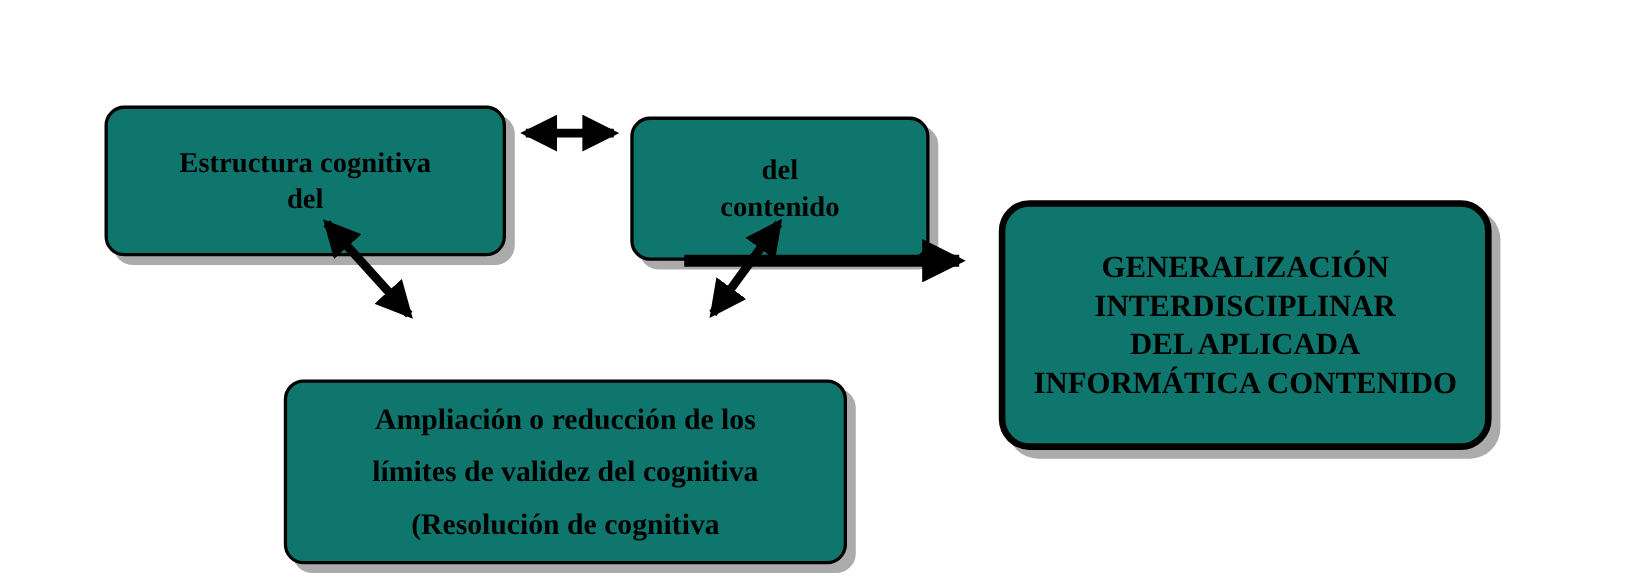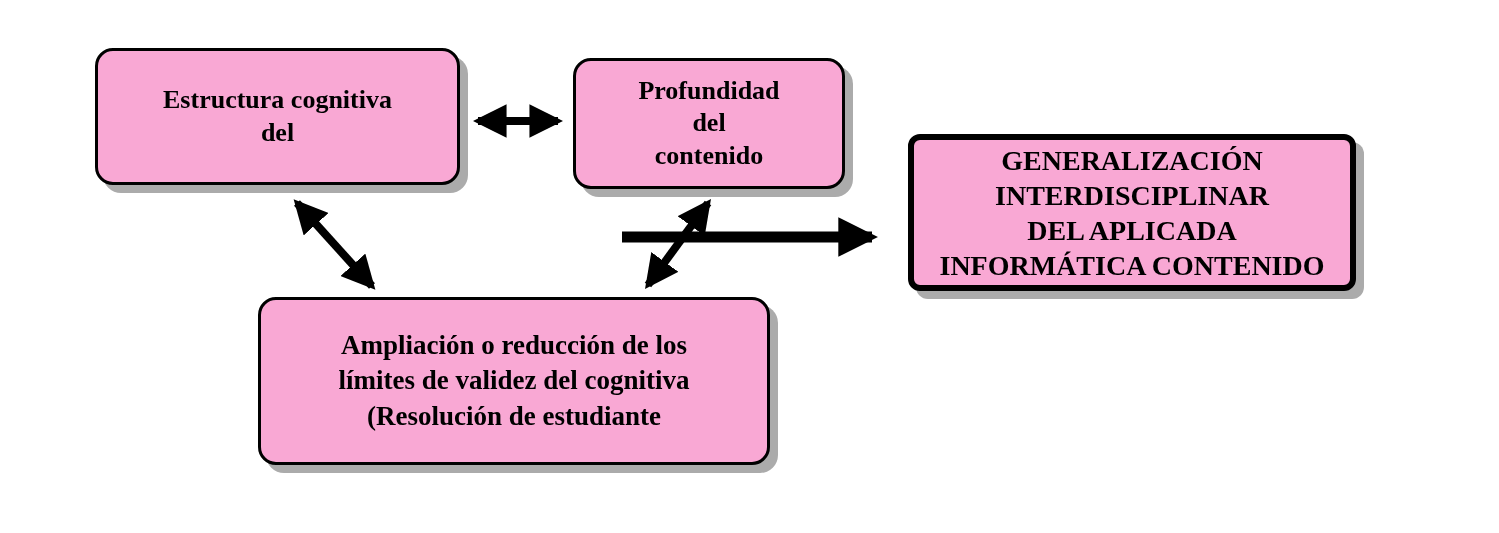--- a/index.html
+++ b/index.html
@@ -11,51 +11,52 @@
   .canvas {
     position: relative;
     width: 1499px;
     height: 533px;
     background: #ffffff;
     overflow: hidden;
   }
   .box {
     position: absolute;
     box-sizing: border-box;
-    background: #f9a8d4;
+    background: #0f766e;
     border: 3px solid #000000;
     border-radius: 18px;
     box-shadow: 8px 8px 0 #ababab;
     display: flex;
     flex-direction: column;
     justify-content: center;
     align-items: center;
     text-align: center;
     color: #000000;
     font-weight: bold;
     z-index: 2;
+    margin-top: 48px;
   }
   .box .line { display: block; }
 
   #box-estructura {
     left: 95px; top: 48px; width: 365px; height: 137px;
     font-size: 26px; line-height: 1.25;
   }
   #box-profundidad {
     left: 573px; top: 58px; width: 272px; height: 131px;
     font-size: 26px; line-height: 1.25;
   }
   #box-ampliacion {
     left: 258px; top: 297px; width: 512px; height: 168px;
-    font-size: 27px; line-height: 1.3;
+    font-size: 27px; line-height: 1.3; gap: 12px;
   }
   #box-generalizacion {
-    left: 908px; top: 134px; width: 448px; height: 157px;
+    left: 908px; top: 134px; width: 448px; height: 227px;
     border-width: 6px;
-    border-radius: 12px;
+    border-radius: 28px;
     font-size: 28px; line-height: 1.25;
   }
 
   .arrow-layer {
     position: absolute;
     left: 0; top: 0;
     width: 1499px;
     height: 533px;
     z-index: 3;
     pointer-events: none;
@@ -65,29 +66,28 @@
 <body>
 
 <div class="canvas">
 
   <div class="box" id="box-estructura">
     <span class="line">Estructura cognitiva</span>
     <span class="line">del</span>
   </div>
 
   <div class="box" id="box-profundidad">
-    <span class="line">Profundidad</span>
     <span class="line">del</span>
     <span class="line">contenido</span>
   </div>
 
   <div class="box" id="box-ampliacion">
     <span class="line">Ampliación o reducción de los</span>
     <span class="line">límites de validez del cognitiva</span>
-    <span class="line">(Resolución de estudiante</span>
+    <span class="line">(Resolución de cognitiva</span>
   </div>
 
   <div class="box" id="box-generalizacion">
     <span class="line">GENERALIZACIÓN</span>
     <span class="line">INTERDISCIPLINAR</span>
     <span class="line">DEL APLICADA</span>
     <span class="line">INFORMÁTICA CONTENIDO</span>
   </div>
 
   <svg class="arrow-layer" width="1499" height="533" viewBox="0 0 1499 533" xmlns="http://www.w3.org/2000/svg">

